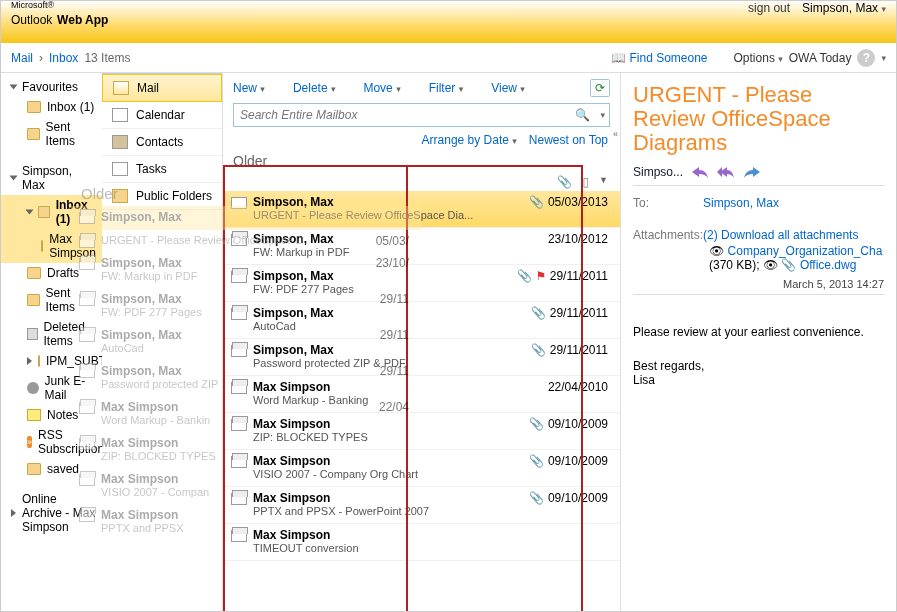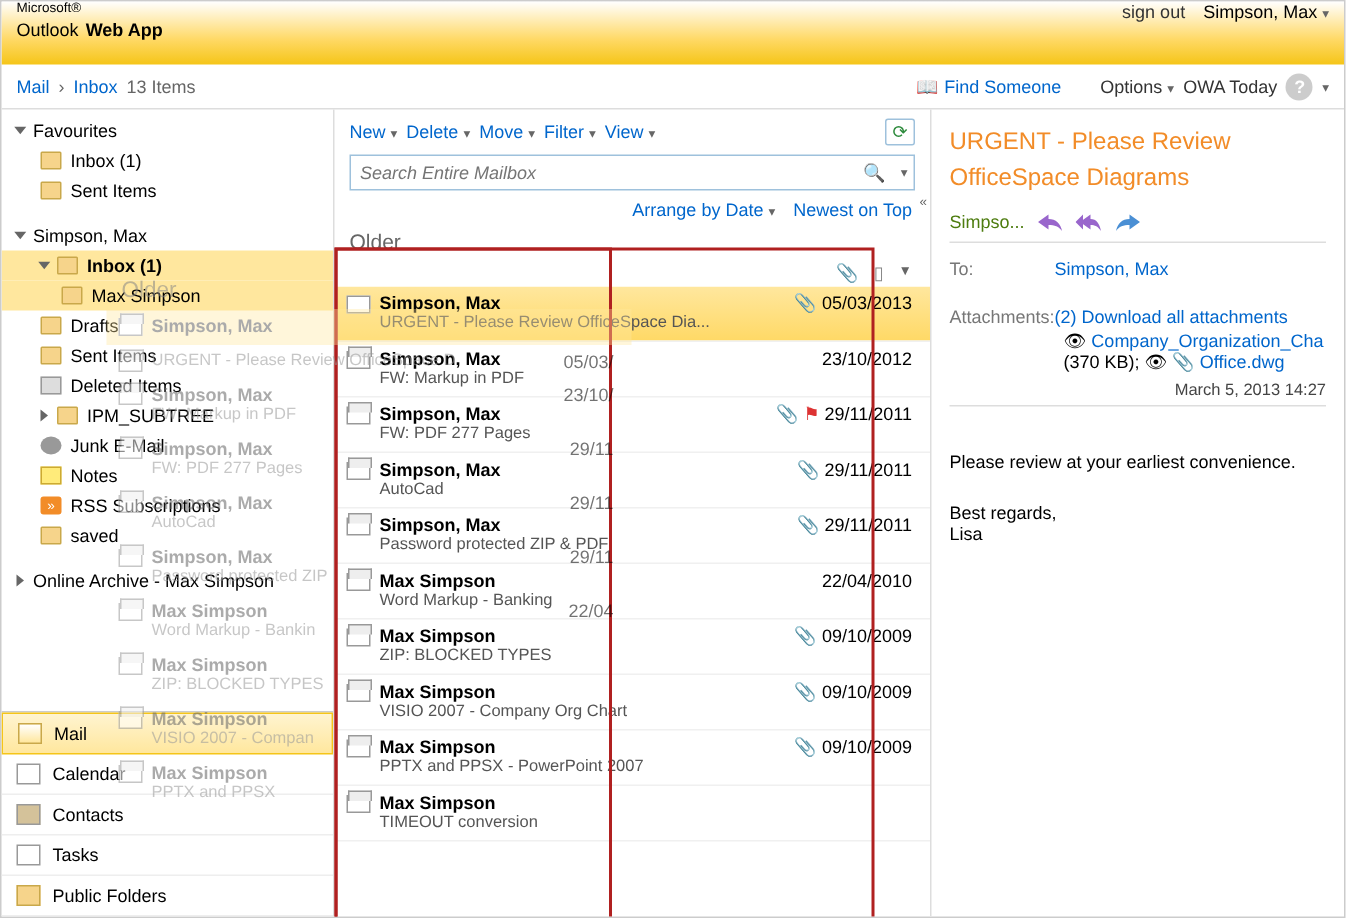--- a/index.html
+++ b/index.html
@@ -11,21 +11,21 @@
 .logo b{font-weight:600}
 .header-right{margin-left:auto;display:flex;align-items:center;gap:12px}
 .header-right a{color:#333;text-decoration:none}
 .user{font-weight:400}
 .toolbar{border-bottom:1px solid #ddd;height:30px;display:flex;align-items:center;padding:0 10px;gap:6px}
 .toolbar a{color:#0066cc;text-decoration:none}
 .meta-label{color:#666}
 .findsomeone{margin-left:auto;color:#0066cc}
 .help{width:18px;height:18px;border-radius:50%;background:#ccc;color:#fff;text-align:center;line-height:18px;font-weight:bold}
 .main{display:flex;height:calc(100% - 72px)}
-.sidebar{width:222px;border-right:1px solid #ddd;display:flex;flex-direction:column}
+.sidebar{width:222px;border-right:1px solid #ddd;display:flex;flex-direction:row}
 .nav{flex:1;overflow:auto;padding-top:4px}
 .nav-item{padding:3px 6px 3px 20px;cursor:pointer;display:flex;align-items:center;gap:6px;position:relative}
 .nav-item.l1{padding-left:10px}
 .nav-item.l2{padding-left:26px}
 .nav-item.l3{padding-left:40px}
 .nav-item.sel{background:#ffe79e}
 .nav-item.sel.bold{font-weight:700}
 .tri{display:inline-block;width:0;height:0;border-top:4px solid transparent;border-bottom:4px solid transparent;border-left:5px solid #666}
 .tri.open{transform:rotate(90deg)}
 .fico{width:14px;height:12px;display:inline-block}
@@ -36,21 +36,21 @@
 .bottom-nav{border-top:1px solid #ccc}
 .bottom-nav .bn{padding:6px 10px;cursor:pointer;display:flex;align-items:center;gap:8px;border-bottom:1px solid #eee}
 .bottom-nav .bn.active{background:linear-gradient(to bottom,#fff4d0,#ffe79e);border:1px solid #f5c518}
 .bico{width:16px;height:14px;display:inline-block}
 .mail-ico{background:linear-gradient(to bottom,#fff,#ffe79e);border:1px solid #c9a84a}
 .cal-ico{background:#fff;border:1px solid #999}
 .ppl-ico{background:#d4c29a;border:1px solid #999}
 .task-ico{background:#fff;border:1px solid #999}
 .pf-ico{background:#f6d48b;border:1px solid #c9a84a}
 .center{flex:1;display:flex;flex-direction:column;border-right:1px solid #ddd;position:relative;min-width:360px}
-.actions{height:30px;display:flex;align-items:center;gap:6px;padding:0 10px}
+.actions{height:30px;display:flex;align-items:center;gap:28px;padding:0 10px}
 .actions a{color:#0066cc;text-decoration:none}
 .refresh{margin-left:auto;color:#2e8b3d;border:1px solid #9ec1dc;padding:1px 4px;border-radius:2px}
 .search{margin:0 10px 4px;display:flex;align-items:center;border:1px solid #9ec1dc}
 .search input{flex:1;border:none;padding:4px 6px;font-style:italic;color:#0f172a;outline:none}
 .search .mag{padding:0 6px;color:#0066cc}
 .filterbar{display:flex;justify-content:flex-end;gap:12px;padding:2px 12px;font-size:11px}
 .filterbar a{color:#0066cc;text-decoration:none}
 .group-hdr{padding:4px 10px;color:#666;font-size:14px}
 .list{flex:1;overflow:auto;position:relative}
 .row{padding:4px 10px 6px 30px;border-bottom:1px solid #f0f0f0;position:relative;cursor:pointer}
@@ -58,22 +58,22 @@
 .row .from{font-weight:700}
 .row .subj{color:#555;font-size:11px}
 .row .date{position:absolute;right:12px;top:4px}
 .row .env{position:absolute;left:8px;top:6px;width:16px;height:12px;background:#fff;border:1px solid #999}
 .row .env.open::after{content:"";position:absolute;top:-4px;left:0;width:14px;height:6px;background:#eee;border:1px solid #999;border-bottom:none}
 .list-hdr{display:flex;justify-content:flex-end;gap:10px;padding:2px 12px;color:#888}
 .clip{color:#888}
 .flag{color:#d33}
 .redbox{position:absolute;border:2px solid #b02020;pointer-events:none}
 .reading{width:275px;padding:10px 12px;overflow:auto}
-.subj-big{color:#f28c28;font-size:16px;line-height:24px}
-.from-line{margin-top:10px;font-size:15px;color:#4d7c0f;display:flex;gap:8px}
+.subj-big{color:#f28c28;font-size:22px;line-height:24px}
+.from-line{margin-top:10px;font-size:15px;color:#0f172a;display:flex;gap:8px}
 .arrow{width:18px;height:14px;display:inline-block}
 .arrow.pu svg{fill:#9966cc}
 .arrow.bl svg{fill:#4a8fd4}
 .meta{margin-top:10px;font-size:11px}
 .meta .lbl{color:#777;display:inline-block;width:70px}
 .meta a{color:#0066cc;text-decoration:none}
 .ts{text-align:right;color:#444;margin-top:6px;font-size:11px}
 .body{margin-top:30px}
 .chev{font-size:9px;color:#666}
 

